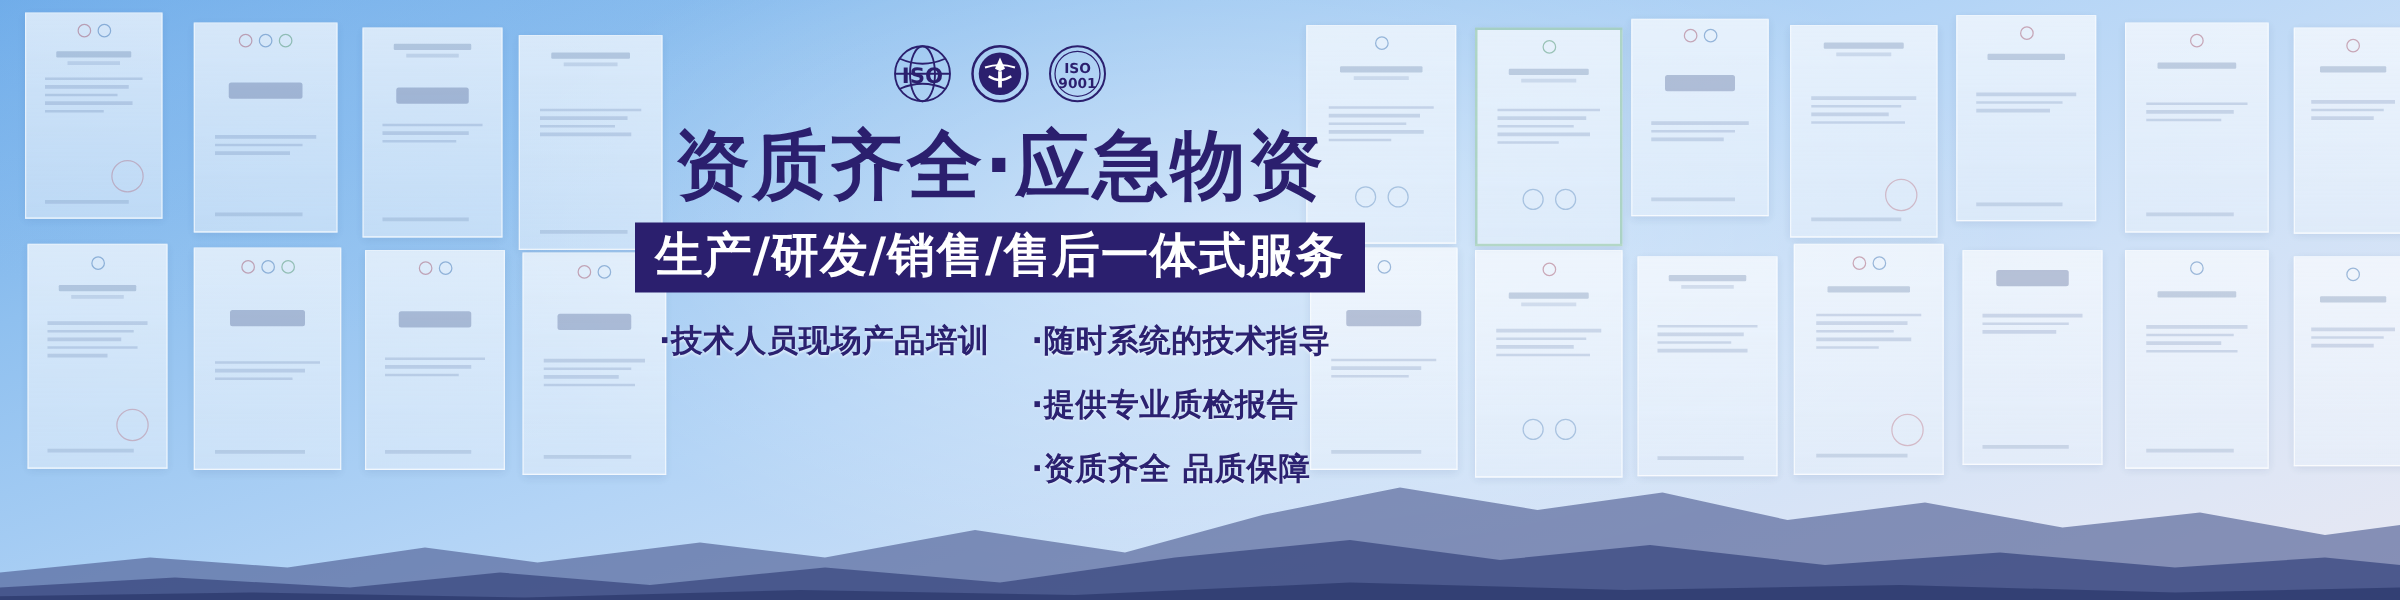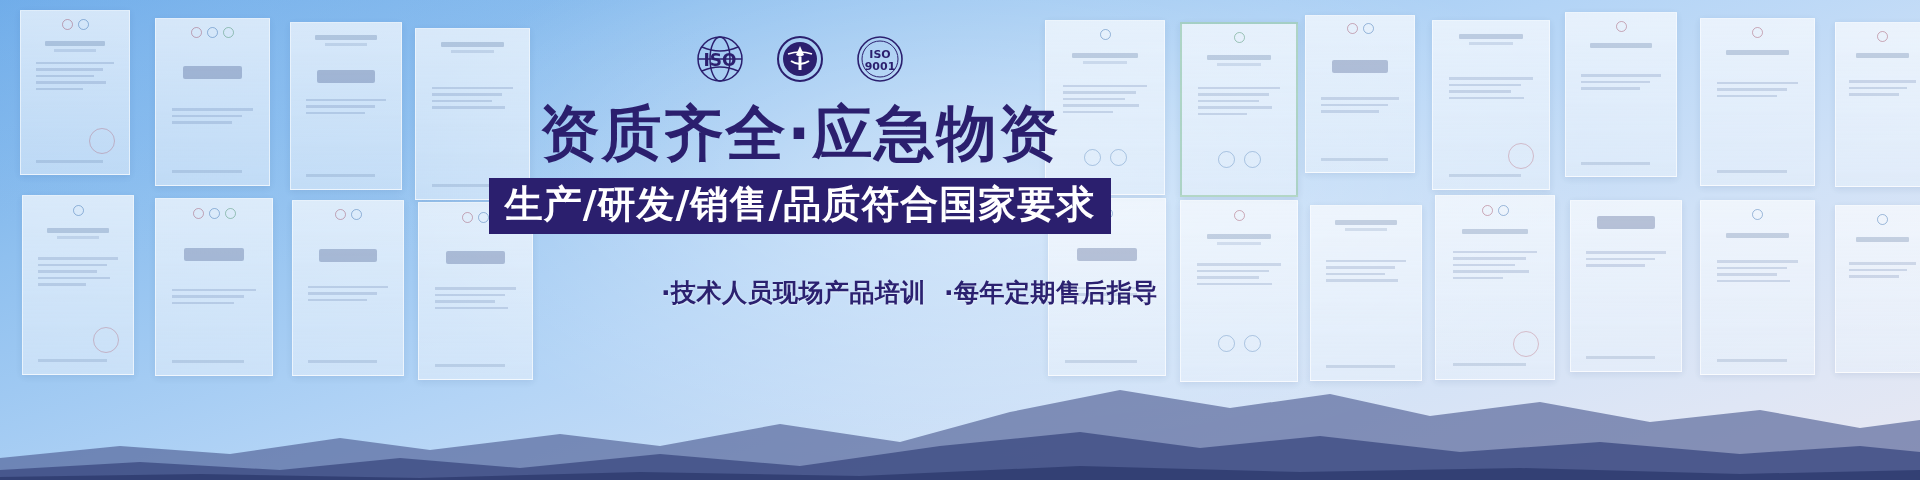--- a/index.html
+++ b/index.html
@@ -96,21 +96,21 @@
 
   
   .content{
     position:absolute;
     left:500px; top:0; width:600px; height:480px;
     display:flex; flex-direction:column; align-items:center;
     z-index:5;
   }
 
   .badges{
-    display:flex; align-items:center; gap:28px;
+    display:flex; align-items:center; gap:10px;
     margin-top:33px; height:52px;
   }
   .badge{ display:block; }
 
   .headline{
     margin-top:17px;
     font-size:60px;
     font-weight:bold;
     letter-spacing:2px;
     color:#2b1f6e;
@@ -130,21 +130,21 @@
     white-space:nowrap;
     line-height:1.1;
     font-family:"DejaVu Sans","Liberation Sans",sans-serif;
   }
 
   .features{
     margin-top:22px;
     display:flex;
     gap:20px;
   }
-  .fcol{ display:flex; flex-direction:row; gap:18px;margin-top:20px; }
+  .fcol{ display:flex; flex-direction:column; gap:18px; }
   .fcol.left{ width:278px; }
   .fcol.right{ width:248px; }
   .feat{
     font-size:25px;
     font-weight:bold;
     color:#2b2170;
     white-space:nowrap;
     letter-spacing:.5px;
     font-family:"DejaVu Sans","Liberation Sans",sans-serif;
     text-shadow:0 1px 2px rgba(255,255,255,.55);
@@ -512,23 +512,27 @@
       <svg class="badge" width="52" height="52" viewBox="0 0 52 52">
         <circle cx="26" cy="26" r="22" fill="none" stroke="#2b1f6e" stroke-width="1.6"></circle>
         <circle cx="26" cy="26" r="18" fill="none" stroke="#2b1f6e" stroke-width="1"></circle>
         <text x="26" y="25" text-anchor="middle" font-size="11" font-weight="bold" fill="#2b1f6e" font-family="'DejaVu Sans',sans-serif">ISO</text>
         <text x="26" y="37" text-anchor="middle" font-size="11" font-weight="bold" fill="#2b1f6e" font-family="'DejaVu Sans',sans-serif">9001</text>
       </svg>
     </div>
 
     <div class="headline">资质齐全·应急物资</div>
 
-    <div class="subbar">生产/研发/销售/品质符合国家要求</div>
+    <div class="subbar">生产/研发/销售/售后一体式服务</div>
 
     <div class="features">
       <div class="fcol left">
         <div class="feat">·技术人员现场产品培训</div>
-        <div class="feat">·每年定期售后指导</div>
+      </div>
+      <div class="fcol right">
+        <div class="feat">·随时系统的技术指导</div>
+        <div class="feat">·提供专业质检报告</div>
+        <div class="feat">·资质齐全 品质保障</div>
       </div>
     </div>
 
   </div>
 </div>
 
 </body></html>

